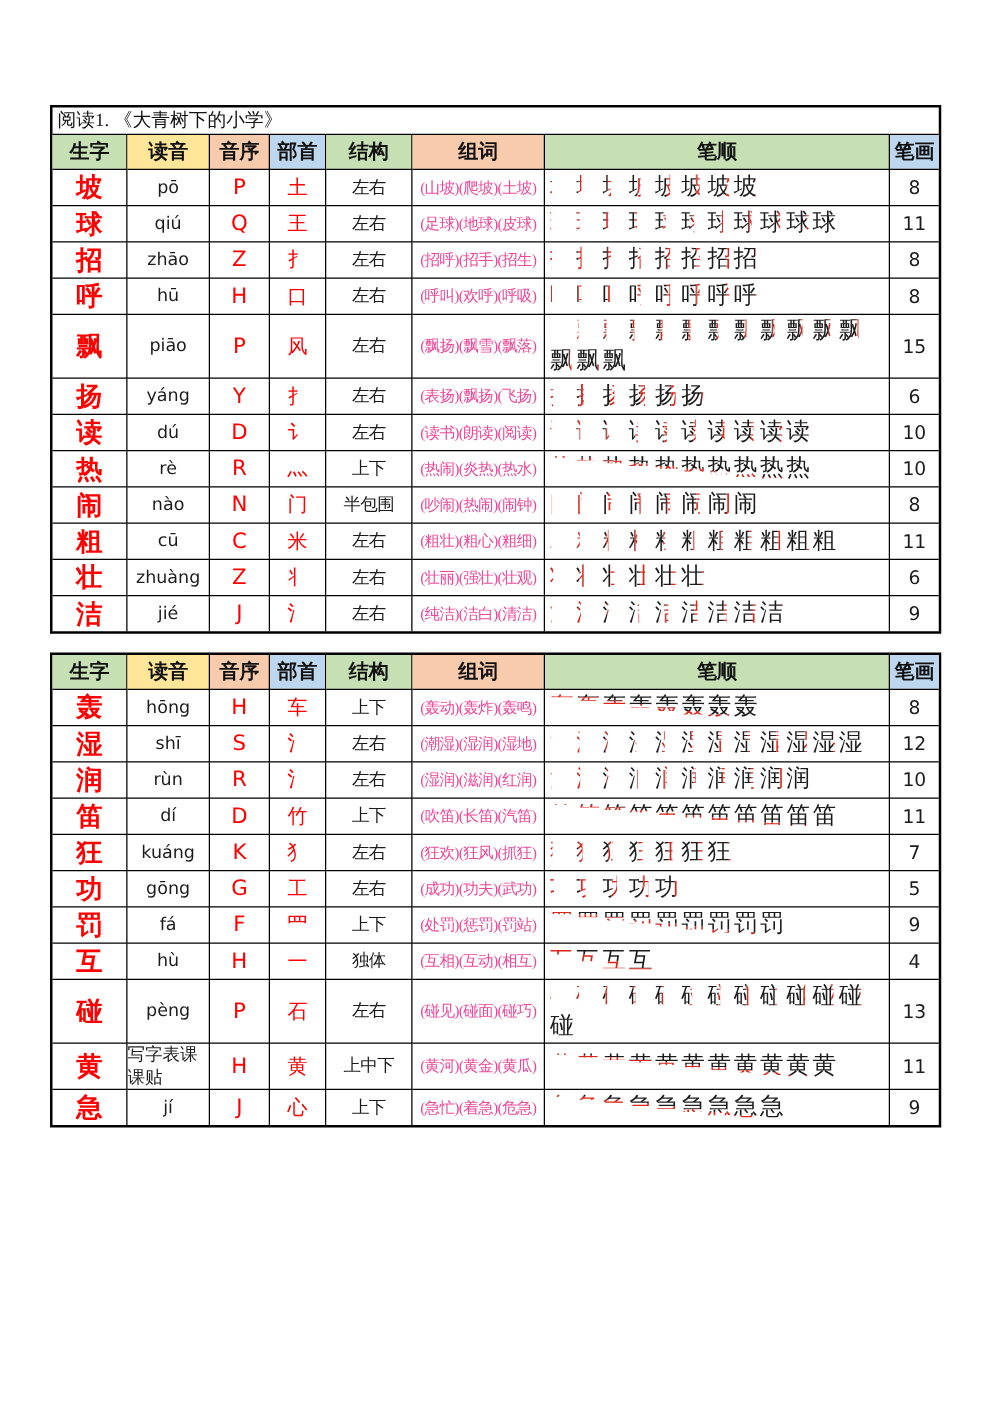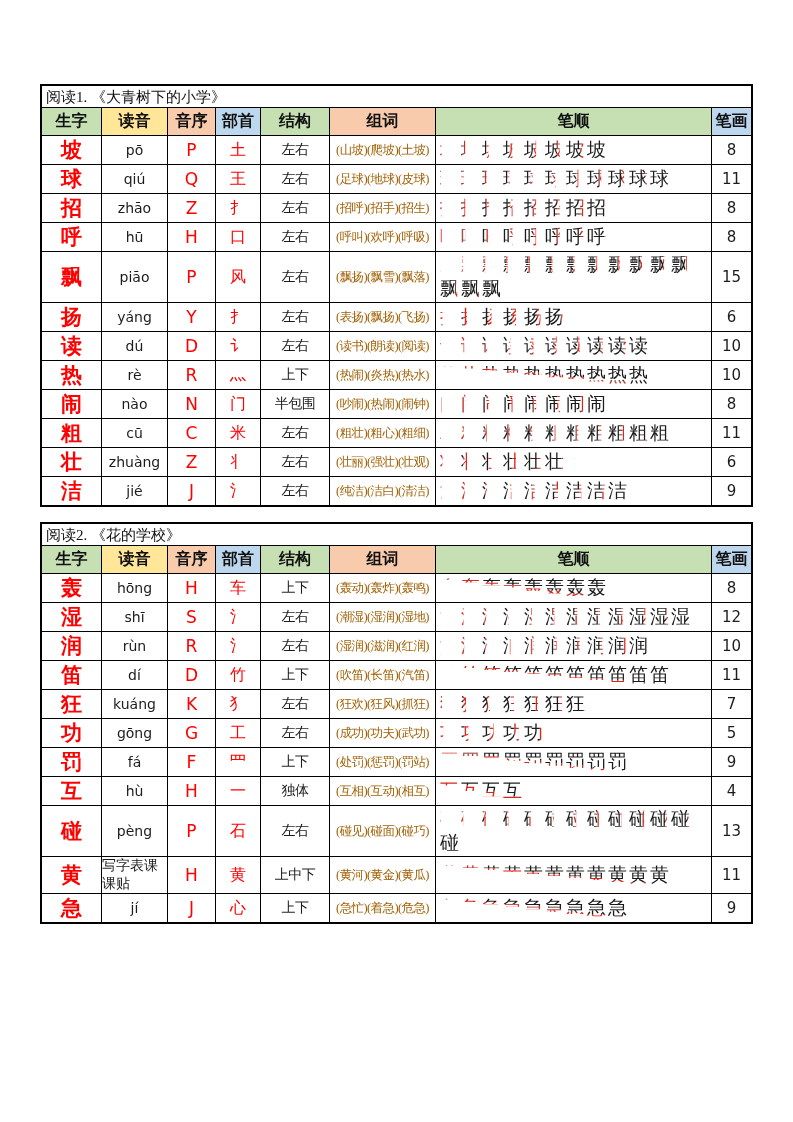--- a/index.html
+++ b/index.html
@@ -24,21 +24,21 @@
   .cell:nth-child(8n) { border-right:none; }
   .t-grid .row-last { border-bottom:none; }
 
   .hcell { height:28px; font-size:16px; font-weight:bold; color:#111; }
 
   .c-char   { font-size:21px; font-weight:bold; color:#fe0000; }
   .c-pinyin { font-family:"DejaVu Sans","Liberation Sans",sans-serif; font-size:14px; color:#1c1c1c; }
   .c-initial{ font-family:"DejaVu Sans",sans-serif; font-size:17px; color:#fe0000; }
   .c-radical{ font-size:16px; color:#fe0000; }
   .c-struct { font-size:14px; color:#1c1c1c; letter-spacing:-0.5px; }
-  .c-words  { font-size:12.5px; color:#a16207; white-space:nowrap; letter-spacing:-0.6px; }
+  .c-words  { font-size:12.5px; color:#ec4899; white-space:nowrap; letter-spacing:-0.6px; }
   .c-count  { font-family:"DejaVu Sans","Liberation Sans",sans-serif; font-size:15px; color:#1c1c1c; }
 
   .c-order { justify-content:flex-start; padding:2px 3px; flex-wrap:wrap; row-gap:2px; }
   .stroke-step { position:relative; width:21px; height:22px; display:inline-block; }
   .stroke-step .lyr { position:absolute; left:0; top:0; width:21px; height:22px;
                       font-size:19px; line-height:22px; text-align:center; }
 
   .footer { position:absolute; top:1062px; left:0; width:100%; text-align:center;
             font-size:15px; font-weight:bold; color:#111; letter-spacing:2px; }
 </style>
@@ -604,21 +604,20 @@
             </span>
             <span class="stroke-step">
               <span class="lyr" style="color: rgb(28, 28, 28); clip-path: inset(0px 11.1% 0px 0px);">洁</span>
               <span class="lyr" style="color: rgb(217, 39, 26); clip-path: inset(0px 0% 0px 88.9%);">洁</span>
             </span>
           </div>
           <div class="cell c-count row-last">9</div>
         </div>
       </div>
       <div class="w-table">
-        <div class="t-caption">阅读2. 《花的学校》</div>
         <div class="t-grid">
           <div class="cell hcell" style="background: rgb(198, 224, 180);">生字</div>
           <div class="cell hcell" style="background: rgb(255, 230, 153);">读音</div>
           <div class="cell hcell" style="background: rgb(248, 203, 173);">音序</div>
           <div class="cell hcell" style="background: rgb(189, 215, 238);">部首</div>
           <div class="cell hcell" style="background: rgb(198, 224, 180);">结构</div>
           <div class="cell hcell" style="background: rgb(248, 203, 173);">组词</div>
           <div class="cell hcell" style="background: rgb(198, 224, 180);">笔顺</div>
           <div class="cell hcell" style="background: rgb(189, 215, 238);">笔画</div>
           <div class="cell c-char">轰</div>

